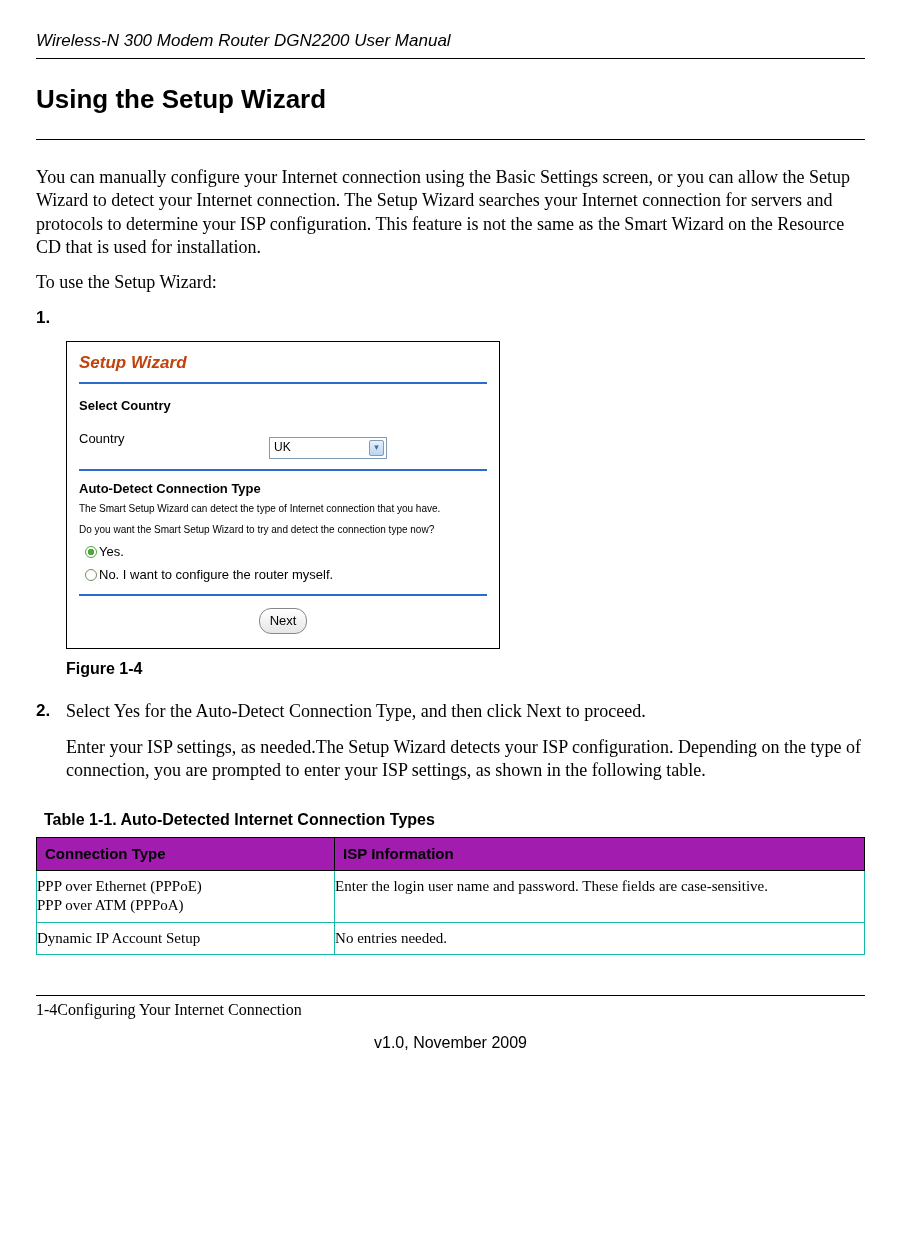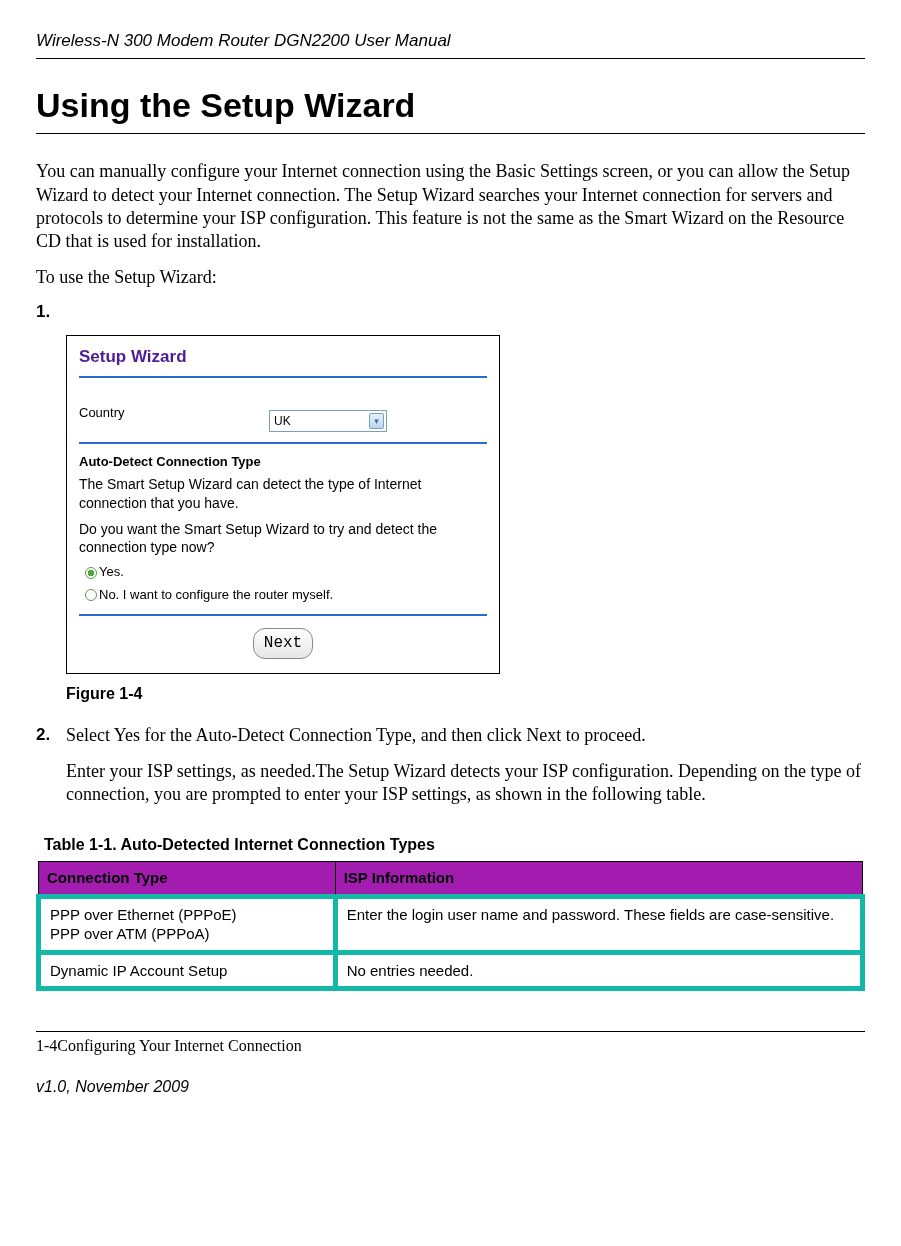--- a/index.html
+++ b/index.html
@@ -16,23 +16,23 @@
     font-style: italic;
     font-family: Arial, sans-serif;
     font-size: 17px;
     border-bottom: 1px solid #000;
     padding-bottom: 6px;
     margin-bottom: 24px;
   }
   h1.section-heading {
     font-family: Arial, sans-serif;
     font-weight: bold;
-    font-size: 34px;
+    font-size: 26px;
     border-bottom: 1px solid #000;
-    padding-bottom: 6px;
+    padding-bottom: 22px;
     margin: 0 0 26px 0;
   }
   .body-text {
     font-family: "Times New Roman", Times, serif;
     font-size: 18px;
     margin: 12px 0;
   }
   .step {
     display: flex;
     margin: 10px 0 12px 0;
@@ -54,27 +54,28 @@
     margin: 8px 0 6px 30px;
     background: #fff;
   }
   .sw-inner {
     padding: 10px 12px 14px 12px;
     font-family: Arial, sans-serif;
     font-size: 13px;
     color: #000;
   }
   .sw-title {
-    color: #4c1d95;
+    color: #c2410c;
     font-family: Arial, sans-serif;
     font-weight: bold;
     font-size: 17px;
     padding-bottom: 8px;
     border-bottom: 2px solid #2a6ccc;
     margin-bottom: 14px;
+    font-style: italic;
   }
   .sw-section-label {
     font-family: Arial, sans-serif;
     font-weight: bold;
     font-size: 13px;
     margin-bottom: 4px;
   }
   .sw-row {
     display: flex;
     align-items: center;
@@ -99,21 +100,21 @@
     width: 15px;
     height: 16px;
     background: linear-gradient(#e6f0fb,#bcd5ee);
     border: 1px solid #7e9db9;
     border-radius: 2px;
     display:flex;align-items:center;justify-content:center;
     font-size:9px;color:#3b6fa8;
     box-sizing: border-box;
   }
   .sw-desc {
-    font-size: 14px;
+    font-size: 10px;
     margin-bottom: 8px;
   }
   .sw-radio-row {
     display: flex;
     align-items: center;
     font-size: 13px;
     margin: 6px 0 6px 6px;
     gap: 2px;
   }
   .radio {
@@ -125,23 +126,23 @@
   .sw-divider {
     border-bottom: 2px solid #2a6ccc;
     margin: 10px 0 12px 0;
   }
   .sw-btnrow { text-align: center; }
   .sw-button {
     display: inline-block;
     border: 1px solid #888;
     border-radius: 12px;
     padding: 4px 10px;
-    font-size: 16px;
+    font-size: 13px;
     background: linear-gradient(#fff,#e6e6e6);
-    font-family: Liberation Mono, monospace;
+    font-family: Liberation Sans, sans-serif;
   }
   .fig-caption {
     font-family: Arial, sans-serif;
     font-weight: bold;
     font-size: 16px;
     margin: 10px 0 20px 30px;
   }
   .table-caption {
     font-family: Arial, sans-serif;
     font-weight: bold;
@@ -155,40 +156,41 @@
     font-size: 15px;
   }
   table.isp-table th {
     background: #a21caf;
     text-align: left;
     font-weight: bold;
     border: 1px solid #000;
     padding: 6px 8px;
   }
   table.isp-table td {
-    border: 5px solid #14b8a6;
-    padding: 6px 9px;
+    border: 1px solid #14b8a6;
+    padding: 6px 0;
     vertical-align: top;
     line-height: 1.3;
+    font-family: Liberation Serif, serif;
   }
   .footer {
     margin-top: 40px;
     border-top: 1px solid #000;
     font-family: Arial, sans-serif;
     font-size: 16px;
     padding-top: 4px;
   }
   .footer-row {
     display: flex;
     justify-content: flex-start;
     font-family: Liberation Serif, serif;
   }
   .footer-center {
-    font-style: italic;
-    margin-top: 20px;
+    text-align: center;
+    margin-top: 12px;
   }
 </style>
 </head>
 <body>
 
 <div class="header-title">Wireless-N 300 Modem Router DGN2200 User Manual</div>
 
 <h1 class="section-heading">Using the Setup Wizard</h1>
 
 <p class="body-text">You can manually configure your Internet connection using the Basic Settings screen, or you can allow the Setup Wizard to detect your Internet connection. The Setup Wizard searches your Internet connection for servers and protocols to determine your ISP configuration. This feature is not the same as the Smart Wizard on the Resource CD that is used for installation.</p>
@@ -196,20 +198,21 @@
 <p class="body-text">To use the Setup Wizard:</p>
 
 <div class="step">
   <div class="step-num">1.</div>
 </div>
 
 <div class="screenshot-box">
   <div class="sw-inner">
     <div class="sw-title">Setup Wizard</div>
 
+    <div class="sw-section-label">Select Country</div>
     <div class="sw-row">
       <span class="lbl">Country</span>
       <div class="sw-select">
         <span>UK</span>
         <span class="arrow-box">▾</span>
       </div>
     </div>
 
     <div class="sw-section-label">Auto-Detect Connection Type</div>
     <div class="sw-desc">The Smart Setup Wizard can detect the type of Internet connection that you have.</div>

